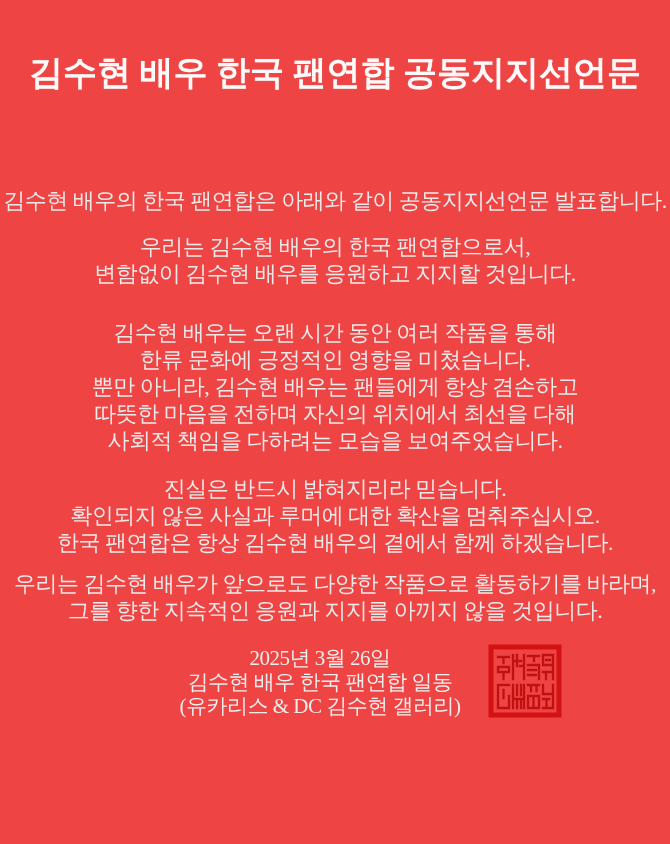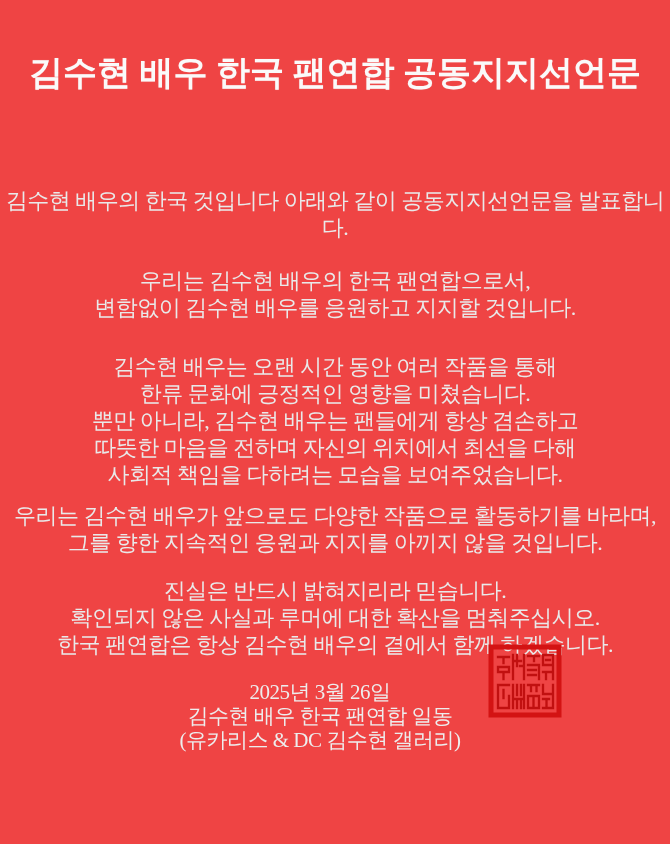--- a/index.html
+++ b/index.html
@@ -33,21 +33,21 @@
   }
   .para {
     margin: 0;
     font-size: 22px;
     line-height: 27px;
     color: #e9e9e9;
     white-space: pre-line;
     letter-spacing: -0.5px;
   }
   .p1 { margin-top: 90px; }
-  .p2 { margin-top: 26px; }
+  .p2 { margin-top: 19px; }
   .p3 { margin-top: 32px; }
   .p4 { margin-top: 14px; }
   .p5 { margin-top: 21px; }
   .signature {
     margin-top: 22px;
     font-size: 21px;
     line-height: 24px;
     letter-spacing: -0.5px;
     color: #ededed;
     transform: translateX(-15px);
@@ -61,37 +61,37 @@
   }
   .seal svg { display: block; }
 </style>
 </head>
 <body>
 
 <div class="doc">
 
   <h1 class="title">김수현 배우 한국 팬연합 공동지지선언문</h1>
 
-  <p class="para p1">김수현 배우의 한국 것입니다 아래와 같이 공동지지선언문을 발표합니다.</p>
+  <p class="para p1">김수현 배우의 한국 팬연합은 아래와 같이 공동지지선언문 발표합니다.</p>
 
   <p class="para p2">우리는 김수현 배우의 한국 팬연합으로서,
 변함없이 김수현 배우를 응원하고 지지할 것입니다.</p>
 
   <p class="para p3">김수현 배우는 오랜 시간 동안 여러 작품을 통해
 한류 문화에 긍정적인 영향을 미쳤습니다.
 뿐만 아니라, 김수현 배우는 팬들에게 항상 겸손하고
 따뜻한 마음을 전하며 자신의 위치에서 최선을 다해
 사회적 책임을 다하려는 모습을 보여주었습니다.</p>
 
-  <p class="para p4">우리는 김수현 배우가 앞으로도 다양한 작품으로 활동하기를 바라며,
-그를 향한 지속적인 응원과 지지를 아끼지 않을 것입니다.</p>
-
   <p class="para p5">진실은 반드시 밝혀지리라 믿습니다.
 확인되지 않은 사실과 루머에 대한 확산을 멈춰주십시오.
 한국 팬연합은 항상 김수현 배우의 곁에서 함께 하겠습니다.</p>
+
+  <p class="para p4">우리는 김수현 배우가 앞으로도 다양한 작품으로 활동하기를 바라며,
+그를 향한 지속적인 응원과 지지를 아끼지 않을 것입니다.</p>
 
   <div class="signature">
     <div>2025년 3월 26일</div>
     <div>김수현 배우 한국 팬연합 일동</div>
     <div>(유카리스 &amp; DC 김수현 갤러리)</div>
   </div>
 
   <div class="seal">
     <svg width="76" height="76" viewBox="0 0 76 76" xmlns="http://www.w3.org/2000/svg">
 

